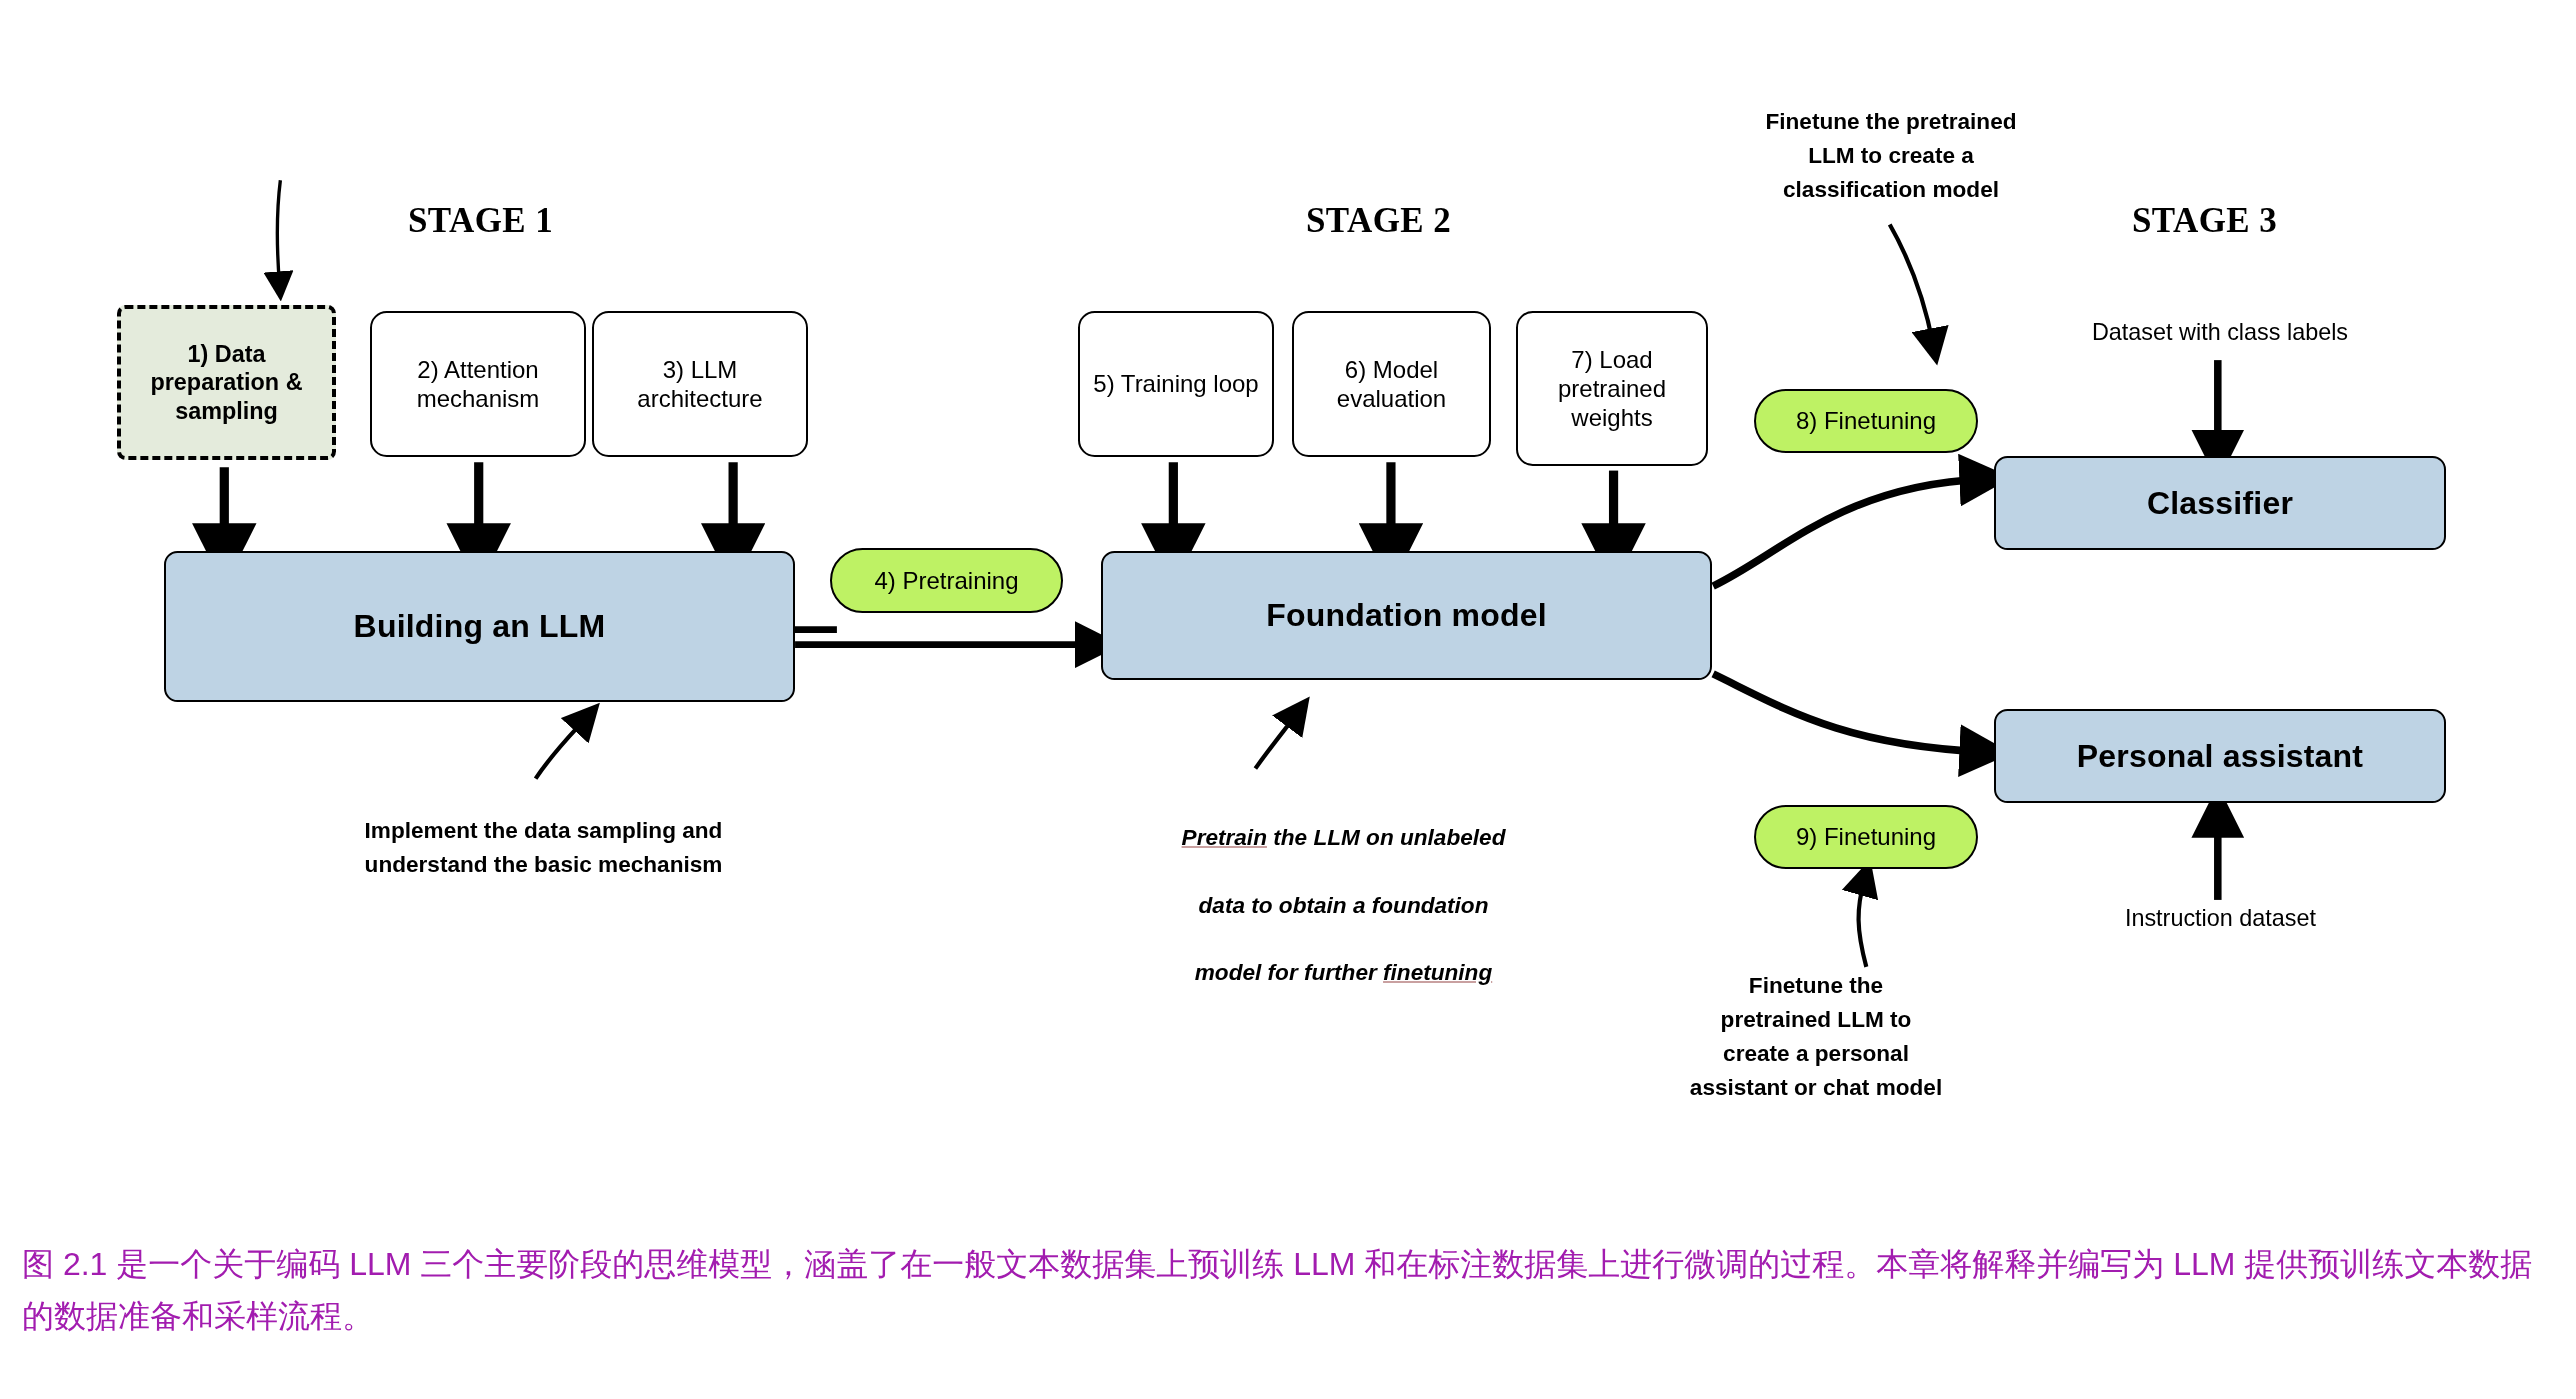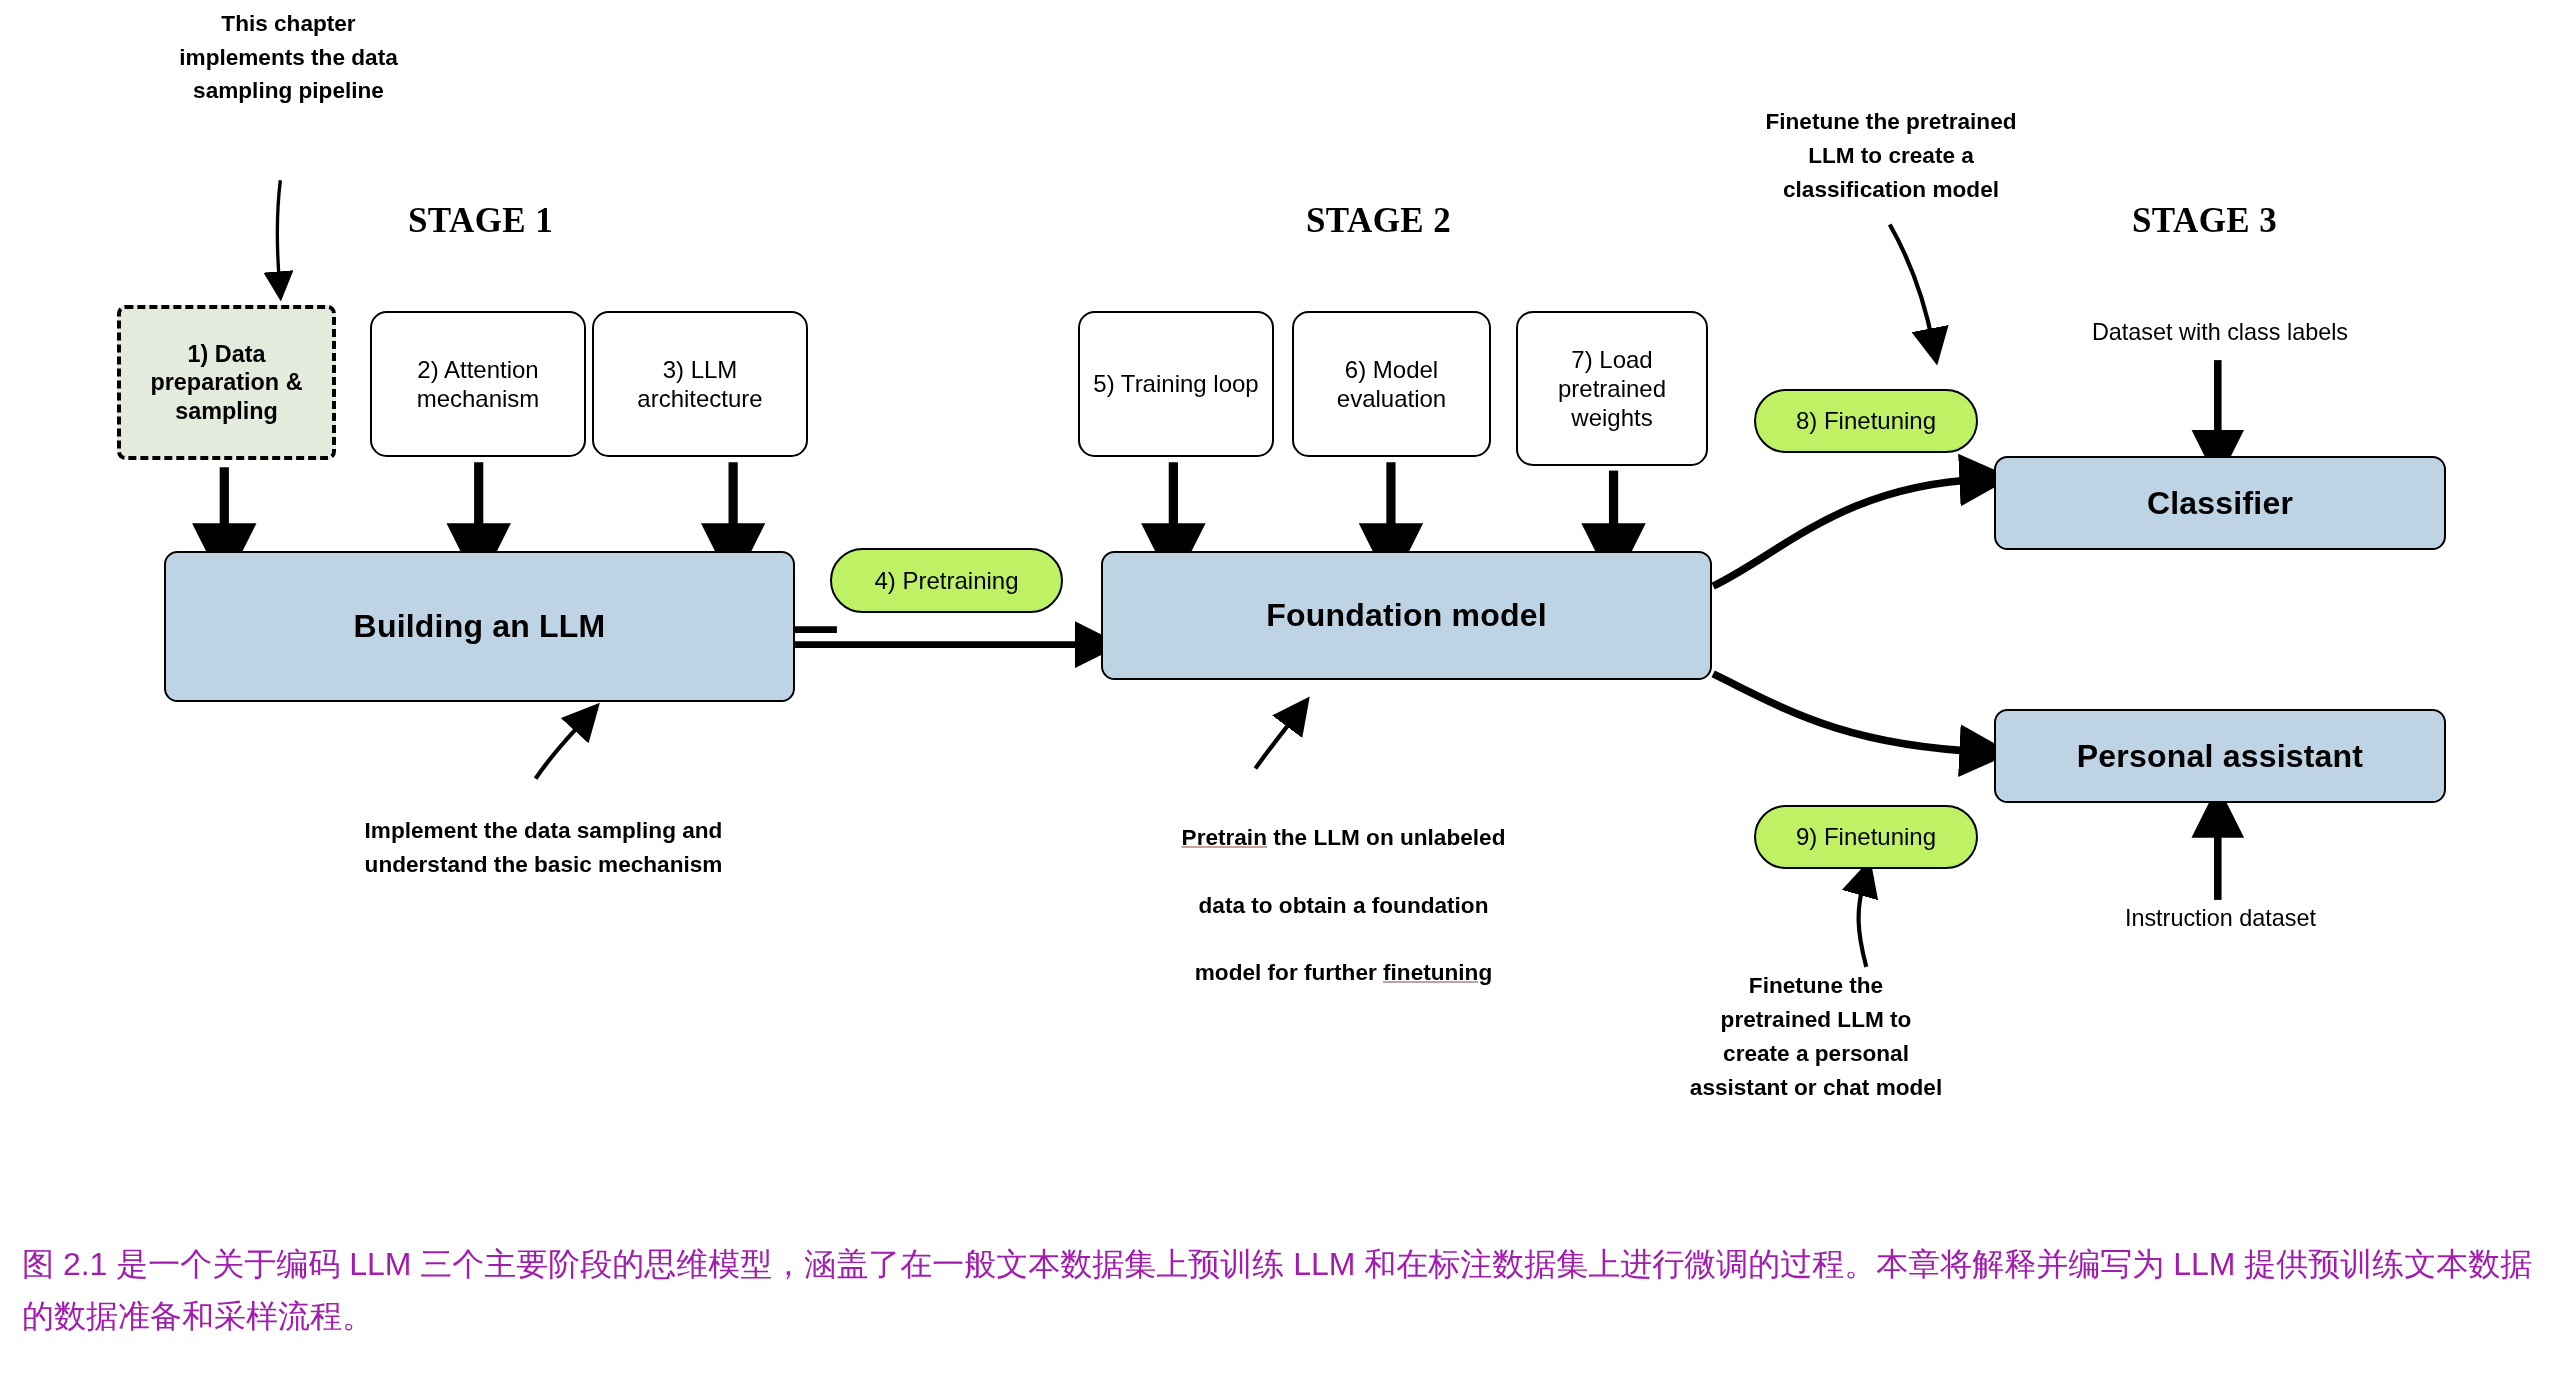--- a/index.html
+++ b/index.html
@@ -169,23 +169,20 @@
   <div class="stage-label" style="left:408px; top:201px;">
     <span>STAGE 1</span>
   </div>
   <div class="stage-label" style="left:1306px; top:201px;">
     <span>STAGE 2</span>
   </div>
   <div class="stage-label" style="left:2132px; top:201px;">
     <span>STAGE 3</span>
   </div>
 
-  <div class="annot" style="left:142px; top:6.7px; width:293px;">This chapter
-implements the data
-sampling pipeline</div>
 
   <div class="node dashedbox" style="left:117px; top:305px; width:219px; height:155px;">
     <span>1) Data preparation &amp; sampling</span>
   </div>
   <div class="node smallbox" style="left:370px; top:311px; width:216px; height:146px;">
     <span>2) Attention mechanism</span>
   </div>
   <div class="node smallbox" style="left:592px; top:311px; width:216px; height:146px;">
     <span>3) LLM architecture</span>
   </div>
@@ -228,21 +225,21 @@
 LLM to create a
 classification model</div>
 
   <div class="plain" style="left:1983px; top:316px; width:474px;">Dataset with class labels</div>
 
   <div class="plain" style="left:2009px; top:902px; width:423px;">Instruction dataset</div>
 
   <div class="annot" style="left:259px; top:814px; width:569px;">Implement the data sampling and
 understand the basic mechanism</div>
 
-  <div class="annot" style="left:1088px; top:787px; width:511px;">
+  <div class="annot" style="left:1088px; top:787px; width:511px;font-style:italic;">
     <span class="underlined">Pretrain</span><span> the LLM on unlabeled</span><br>
     <span>data to obtain a foundation</span><br>
     <span>model for further </span><span class="underlined">finetuning</span>
   </div>
 
   <div class="annot" style="left:1590px; top:969px; width:452px;">Finetune the
 pretrained LLM to
 create a personal
 assistant or chat model</div>
 

